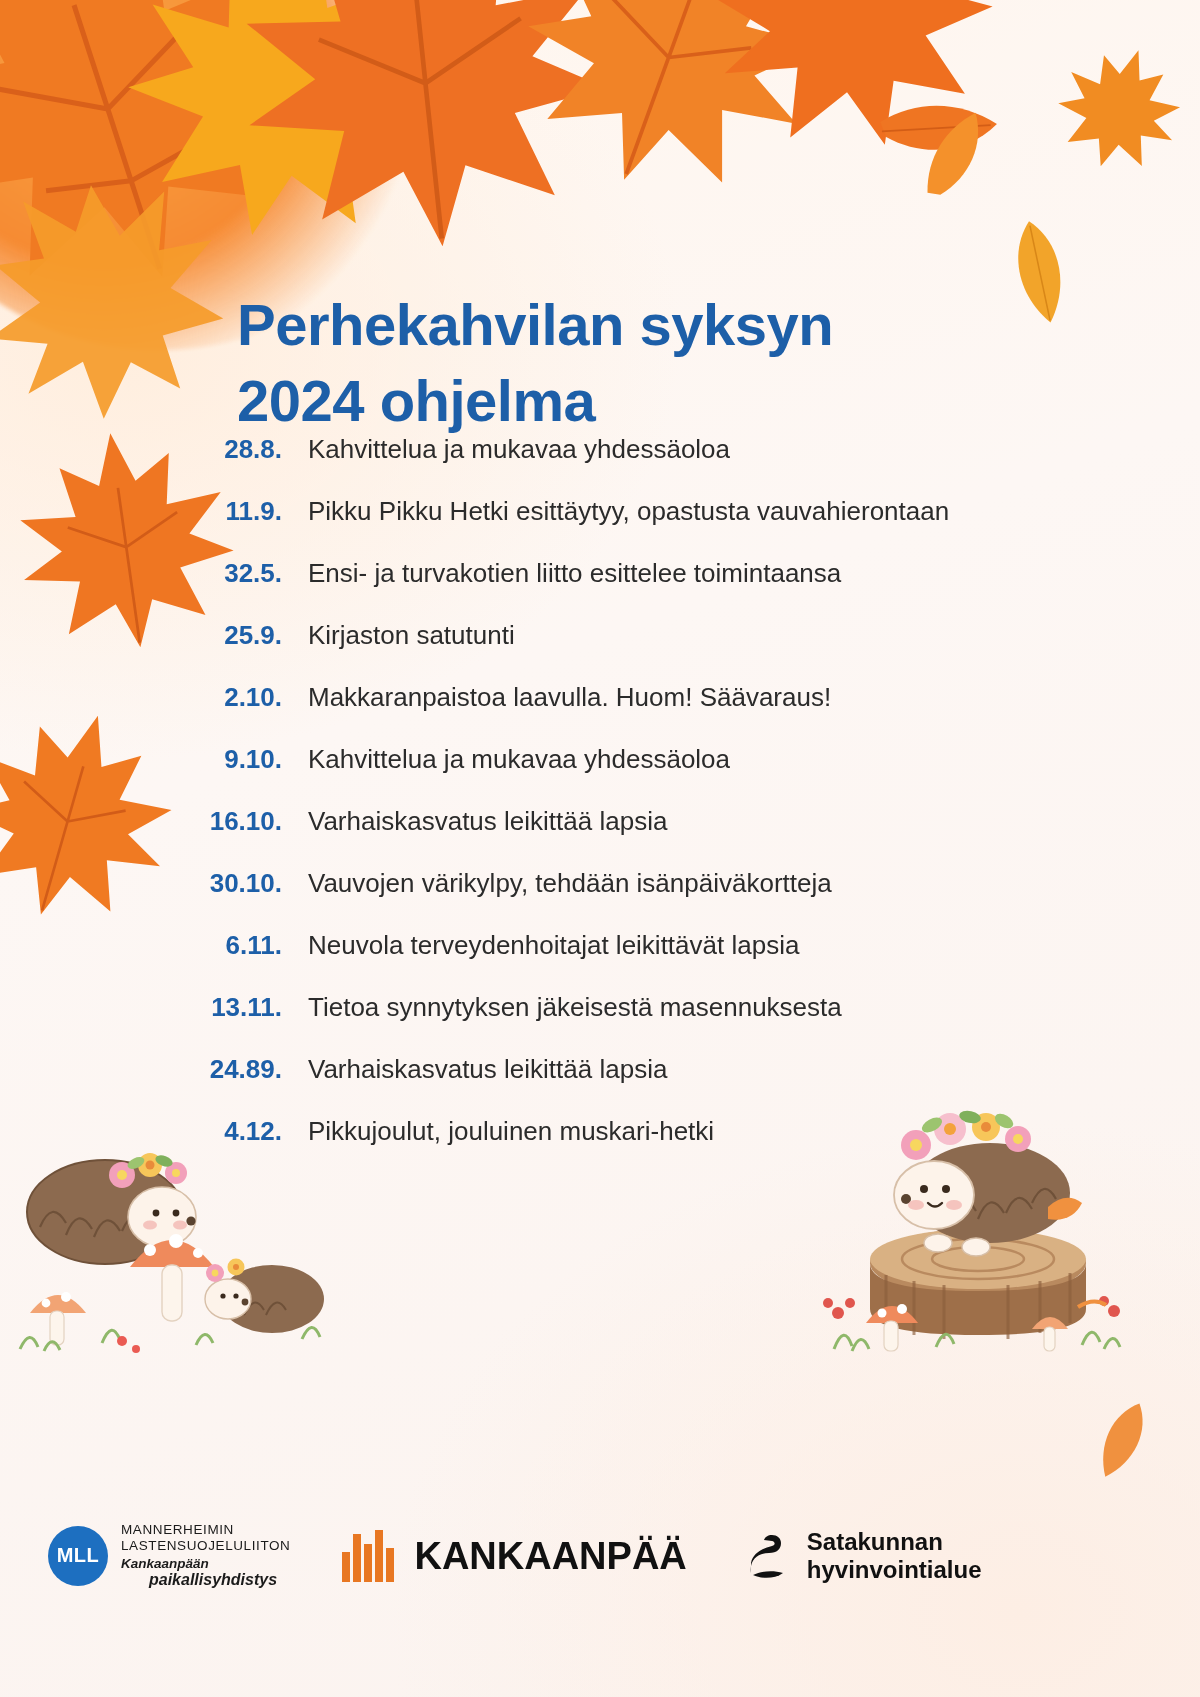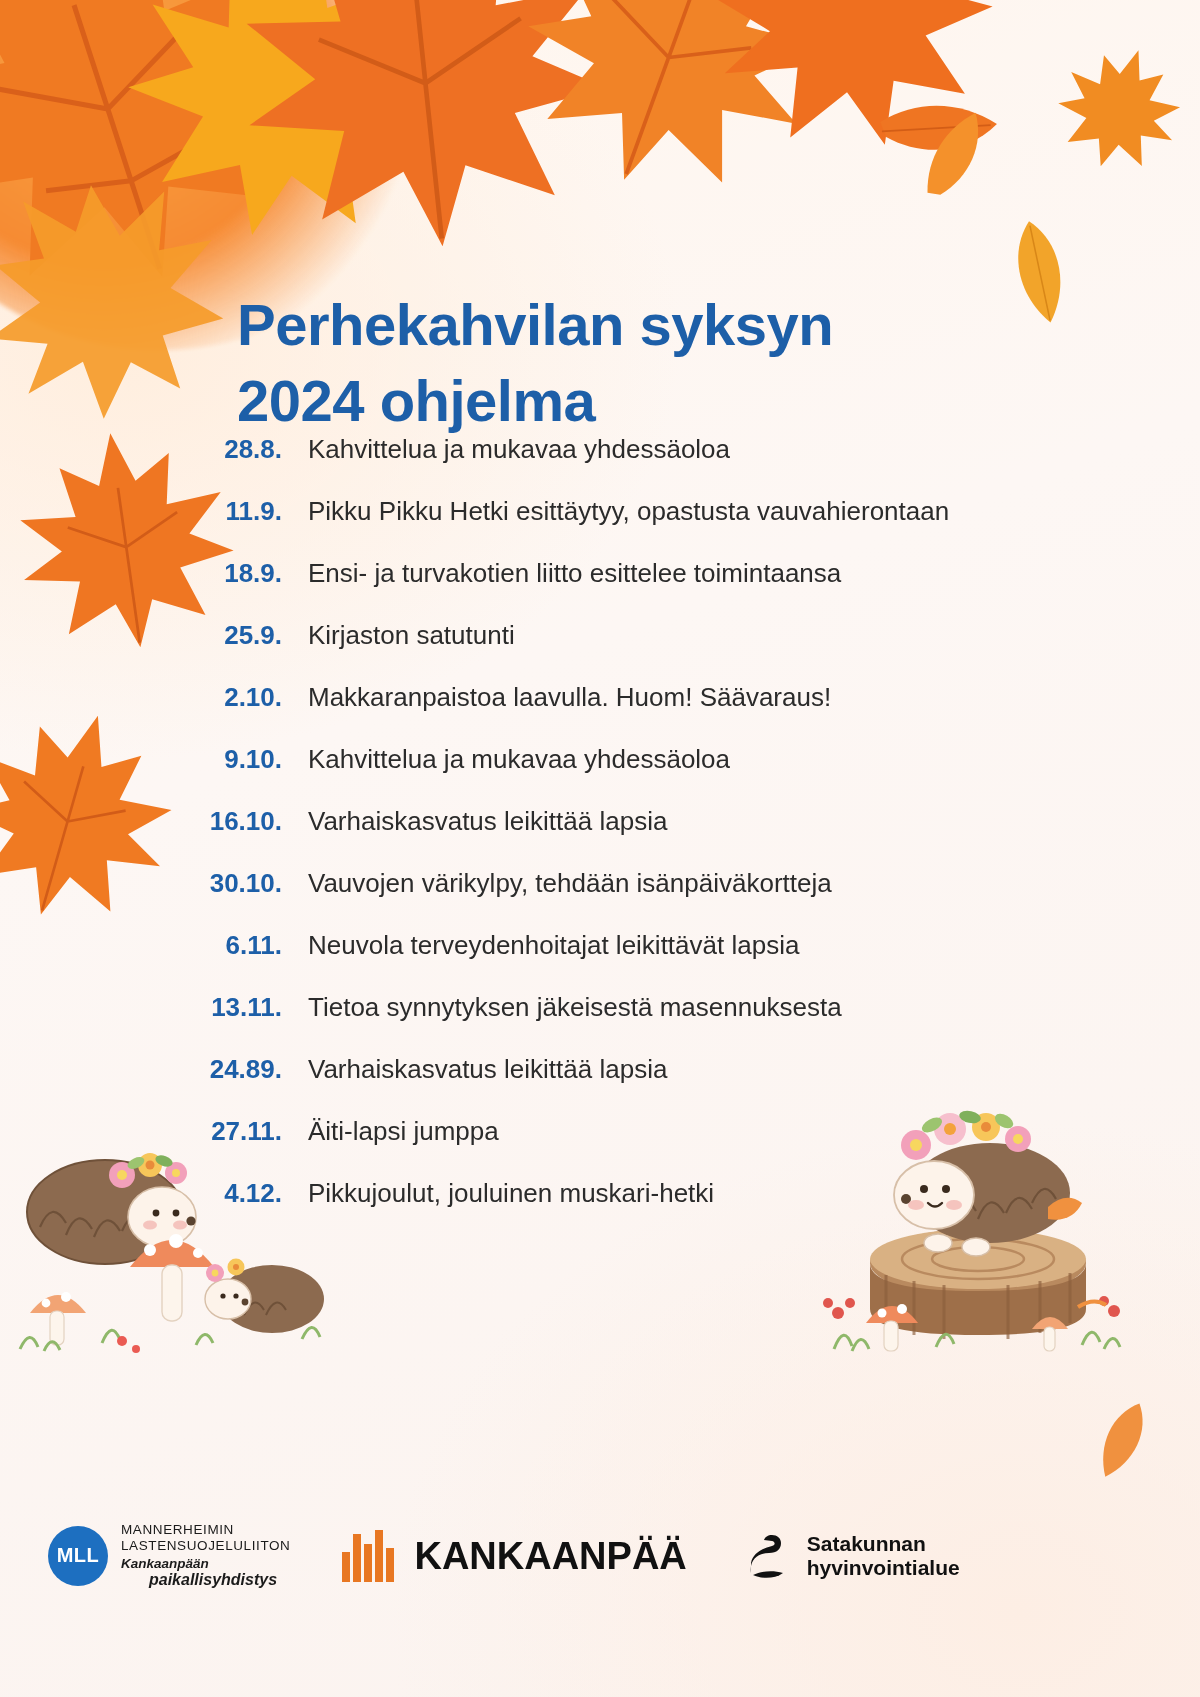--- a/index.html
+++ b/index.html
@@ -107,21 +107,21 @@
   .mll-l3 { font-size: 13.5px; font-style: italic; font-weight: 700; margin-top: 2px; }
   .mll-l4 { font-size: 16px; font-style: italic; font-weight: 700; margin-left: 28px; }
 
   .kankaanpaa { display: flex; align-items: center; gap: 20px; }
   .kp-bars { display: flex; align-items: flex-end; gap: 3px; height: 52px; }
   .kp-bars i { display: block; width: 8px; background: #e87722; }
   .kp-word { font-size: 38px; font-weight: 700; letter-spacing: 0px; color: #111; }
 
   .satakunta { display: flex; align-items: center; gap: 14px; }
   .sk-mark { width: 54px; height: 54px; position: relative; }
-  .sk-text { line-height: 1.16; font-weight: 700; font-size: 21px; color: #111; }
+  .sk-text { line-height: 1.16; font-weight: 700; font-size: 24px; color: #111; }
 </style>
 </head>
 <body>
 
 <div class="poster">
 
   <div class="corner-blob-tl"></div>
 
   <div class="leaf" style="left:-110px; top:-130px; transform:rotate(-18deg);">
     <svg width="420" height="430" viewBox="0 0 100 100">
@@ -207,21 +207,21 @@
   <div class="program">
     <div class="row">
         <span class="date">28.8.</span>
         <span class="desc">Kahvittelua ja mukavaa yhdessäoloa</span>
       </div>
     <div class="row">
         <span class="date">11.9.</span>
         <span class="desc">Pikku Pikku Hetki esittäytyy, opastusta vauvahierontaan</span>
       </div>
     <div class="row">
-        <span class="date">18.9.</span>
+        <span class="date">32.5.</span>
         <span class="desc">Ensi- ja turvakotien liitto esittelee toimintaansa</span>
       </div>
     <div class="row">
         <span class="date">25.9.</span>
         <span class="desc">Kirjaston satutunti</span>
       </div>
     <div class="row">
         <span class="date">2.10.</span>
         <span class="desc">Makkaranpaistoa laavulla. Huom! Säävaraus!</span>
       </div>
@@ -241,24 +241,20 @@
         <span class="date">6.11.</span>
         <span class="desc">Neuvola terveydenhoitajat leikittävät lapsia</span>
       </div>
     <div class="row">
         <span class="date">13.11.</span>
         <span class="desc">Tietoa synnytyksen jäkeisestä masennuksesta</span>
       </div>
     <div class="row">
         <span class="date">24.89.</span>
         <span class="desc">Varhaiskasvatus leikittää lapsia</span>
-      </div>
-    <div class="row">
-        <span class="date">27.11.</span>
-        <span class="desc">Äiti-lapsi jumppa</span>
       </div>
     <div class="row">
         <span class="date">4.12.</span>
         <span class="desc">Pikkujoulut, jouluinen muskari-hetki</span>
       </div>
   </div>
 
   <div class="hedgehog-left">
     <svg width="330" height="260" viewBox="0 0 330 260">
 

